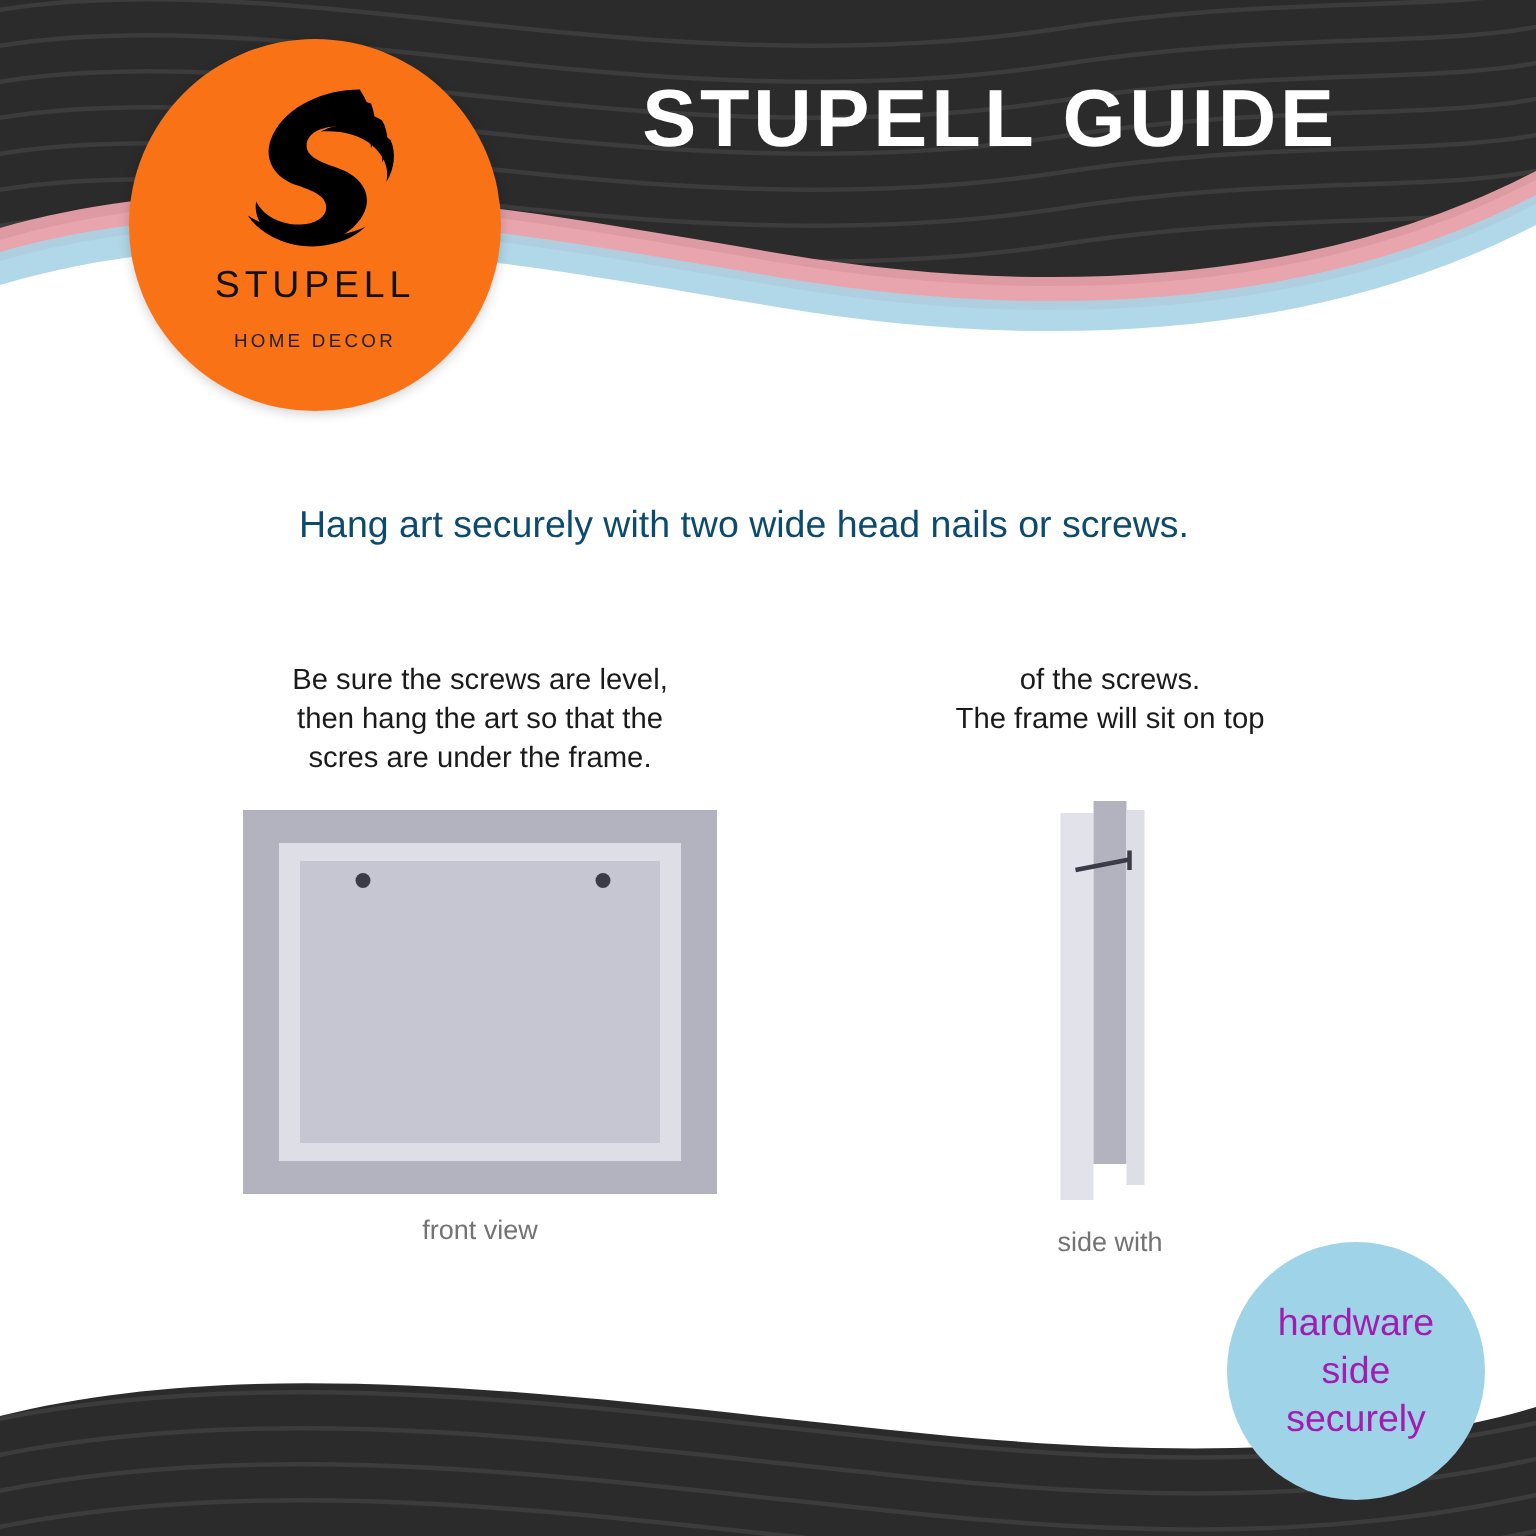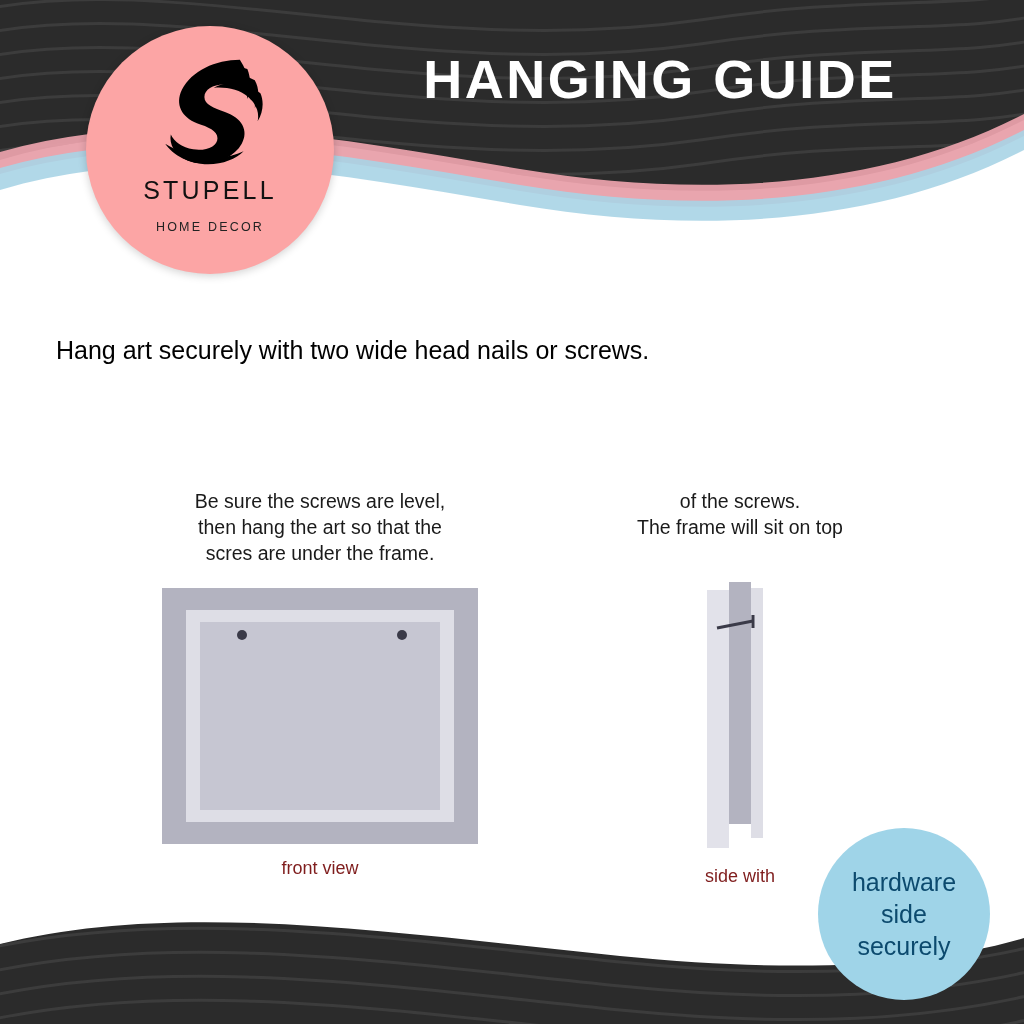--- a/index.html
+++ b/index.html
@@ -30,21 +30,21 @@
   #bottom-band { bottom: 0; height: 120px; }
 
   
   #logo-circle {
     position: absolute;
     left: 86px;
     top: 26px;
     width: 248px;
     height: 248px;
     border-radius: 50%;
-    background: #fca5a5;
+    background: #f97316;
     box-shadow: 0 2px 8px rgba(0,0,0,0.18);
     display: flex;
     flex-direction: column;
     align-items: center;
     justify-content: flex-start;
     padding-top: 28px;
     box-sizing: border-box;
   }
   #logo-mark { width: 112px; height: 116px; display: block; }
   #logo-name {
@@ -83,43 +83,43 @@
     text-align: center;
     color: #1a1a1a;
     font-size: 31px;
     line-height: 42px;
     font-weight: 400;
   }
 
   
   #main-instruction {
     position: absolute;
-    left: 56px;
+    left: 44px;
     top: 336px;
     width: 904px;
-    text-align: left;
-    color: #000000;
+    text-align: center;
+    color: #0c4a6e;
     font-size: 25px;
     font-weight: 400;
   }
 
   
-  .panel { position: absolute; margin-top: 48px; }
+  .panel { position: absolute; }
   #panel-front { left: 110px; top: 440px; width: 420px; }
   #panel-side  { left: 560px; top: 440px; width: 360px; }
 
   .panel-caption-top {
     text-align: center;
     color: #1a1a1a;
     font-size: 19.5px;
     line-height: 26px;
   }
   .panel-caption-bottom {
     text-align: center;
-    color: #7f1d1d;
+    color: #737373;
     font-size: 18px;
     margin-top: 14px;
   }
 
   
   #front-art-wrap { margin-top: 22px; display: flex; justify-content: center; }
   #side-art-wrap  { margin-top: 42px; display: flex; justify-content: center; }
 
   
   #badge {
@@ -127,21 +127,21 @@
     left: 818px;
     top: 828px;
     width: 172px;
     height: 172px;
     border-radius: 50%;
     background: #9fd4e8;
     display: flex;
     flex-direction: column;
     align-items: center;
     justify-content: center;
-    color: #0c4a6e;
+    color: #a21caf;
     font-size: 25px;
     line-height: 32px;
     text-align: left;
   }
   #badge span { display: block; }
 </style>
 </head>
 <body>
 
 <div id="page">
@@ -190,21 +190,21 @@
       <path fill="#000000" d="M92,6 C66,6 40,18 30,38 C22,54 30,68 46,74 C58,78 68,82 68,90 C68,99 56,104 42,102 C30,100 22,94 18,86 C16,96 22,108 36,114 C56,122 84,114 94,96 C102,82 94,68 76,62 C64,58 54,54 54,46 C54,37 66,31 80,33 C92,35 100,41 104,49 C106,38 102,22 92,6 Z"></path>
       <path fill="#000000" d="M100,16 C82,10 62,16 52,28 C60,24 72,23 82,26 C94,30 100,38 100,48 C104,38 104,26 100,16 Z"></path>
       <path fill="#000000" d="M108,28 C92,18 70,20 58,30 C70,27 84,28 94,34 C104,40 109,48 108,58 C113,48 113,37 108,28 Z"></path>
       <path fill="#000000" d="M114,42 C100,30 78,28 64,36 C78,35 92,38 101,46 C110,54 113,63 111,72 C117,62 118,51 114,42 Z"></path>
       <path fill="#000000" d="M12,96 C20,108 38,118 58,118 C74,118 88,112 96,104 C84,110 68,112 54,109 C38,106 24,104 12,96 Z"></path>
     </svg>
     <div id="logo-name">STUPELL</div>
     <div id="logo-sub">HOME DECOR</div>
   </div>
 
-  <div id="header-title">HANGING GUIDE</div>
+  <div id="header-title">STUPELL GUIDE</div>
 
 
   <div id="main-instruction">Hang art securely with two wide head nails or screws.</div>
 
   <div class="panel" id="panel-front">
     <div class="panel-caption-top">
       <div>Be sure the screws are level,</div>
       <div>then hang the art so that the</div>
       <div>scres are under the frame.</div>
     </div>

